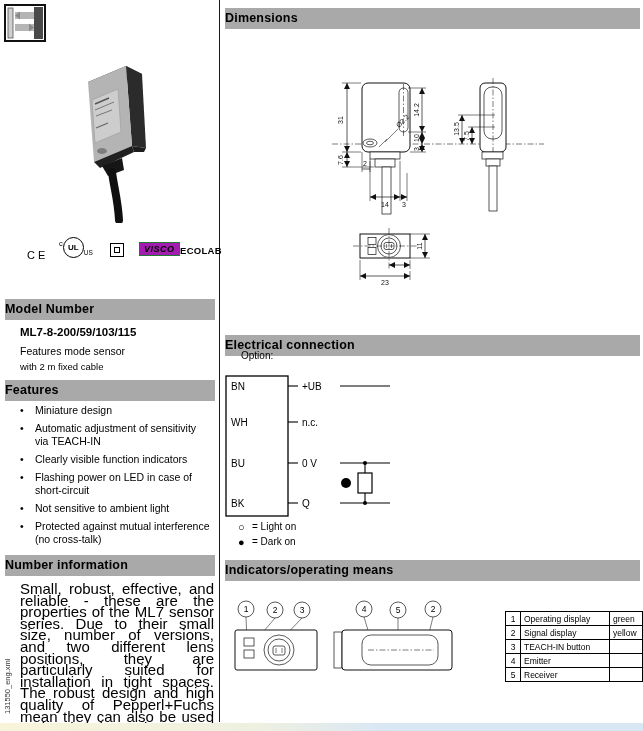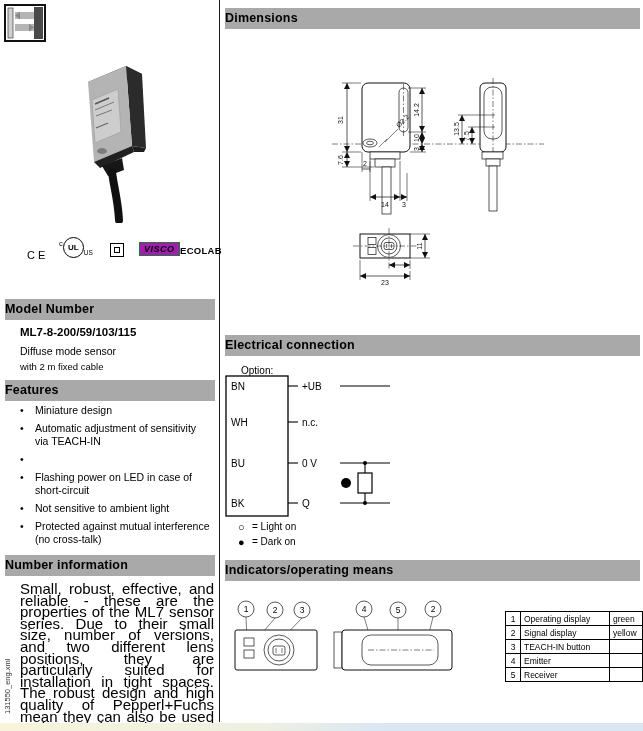--- a/index.html
+++ b/index.html
@@ -37,21 +37,21 @@
   .cert-ul .ul-circle { width:19px; height:19px; border:1.6px solid #000; border-radius:50%;
      display:flex; align-items:center; justify-content:center; font-weight:bold; font-size:8px; }
   .cert-ul .ul-suf { font-size:6.5px; margin-bottom:-10px; }
   .cert-square { position:absolute; left:110px; top:243px; width:12px; height:12px;
      border:1.6px solid #000; display:flex; align-items:center; justify-content:center; }
   .cert-square .inner { width:4px; height:4px; border:1.2px solid #000; }
   .cert-visco { position:absolute; left:139px; top:242px; background:#a21caf; border:1px solid #1d7a2f;
      color:#000; font-weight:bold; font-style:italic; font-size:9px; padding:1px 4px; letter-spacing:0.5px; }
   .cert-ecolab { position:absolute; left:180px; top:245px; font-weight:bold; font-size:9.5px; letter-spacing:0.3px; }
   
-  .option-label { position:absolute; left:241px; top:365px; font-size:10px; }
+  .option-label { position:absolute; left:241px; top:350px; font-size:10px; }
   .legend { position:absolute; left:238px; top:519px; font-size:10px; }
   .legend-row { display:flex; align-items:center; height:15px; }
   .legend-sym { width:14px; font-size:11px; }
   
   .ind-table { position:absolute; left:505px; top:611px; border-collapse:collapse; }
   .ind-table td { border:1px solid #000; font-size:8.5px; height:13px; padding:0 3px;
      white-space:nowrap; vertical-align:middle; }
   .ind-table td.num { width:8px; text-align:center; }
   .ind-table td.lbl { width:82px; }
   .ind-table td.val { width:26px; }
@@ -107,35 +107,36 @@
   <span class="ul-suf">US</span>
 </div>
 <div class="cert-square">
     <span class="inner"></span>
   </div>
 <div class="cert-visco">VISCO</div>
 <div class="cert-ecolab">ECOLAB</div>
 
 <div class="bar" style="top:299px">Model Number</div>
 <div class="model-number">ML7-8-200/59/103/115</div>
-<div class="model-desc1">Diffuse mode sensor</div>
+<div class="model-desc1">Features mode sensor</div>
 <div class="model-desc2">with 2 m fixed cable</div>
 
 <div class="bar" style="top:380px">Features</div>
 <div class="features-list">
   <div class="feat-item">
     <span class="feat-bullet">•</span>
     <span>Miniature design</span>
   </div>
   <div class="feat-item">
     <span class="feat-bullet">•</span>
     <span>Automatic adjustment of sensitivity via TEACH-IN</span>
   </div>
   <div class="feat-item">
     <span class="feat-bullet">•</span>
+    <span>Clearly visible function indicators</span>
   </div>
   <div class="feat-item">
     <span class="feat-bullet">•</span>
     <span>Flashing power on LED in case of short-circuit</span>
   </div>
   <div class="feat-item">
     <span class="feat-bullet">•</span>
     <span>Not sensitive to ambient light</span>
   </div>
   <div class="feat-item">

